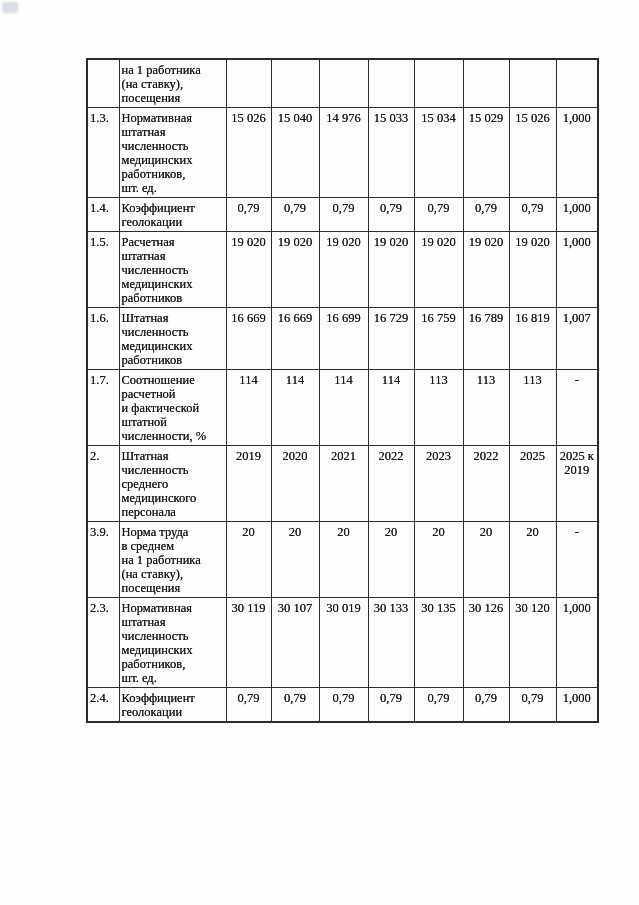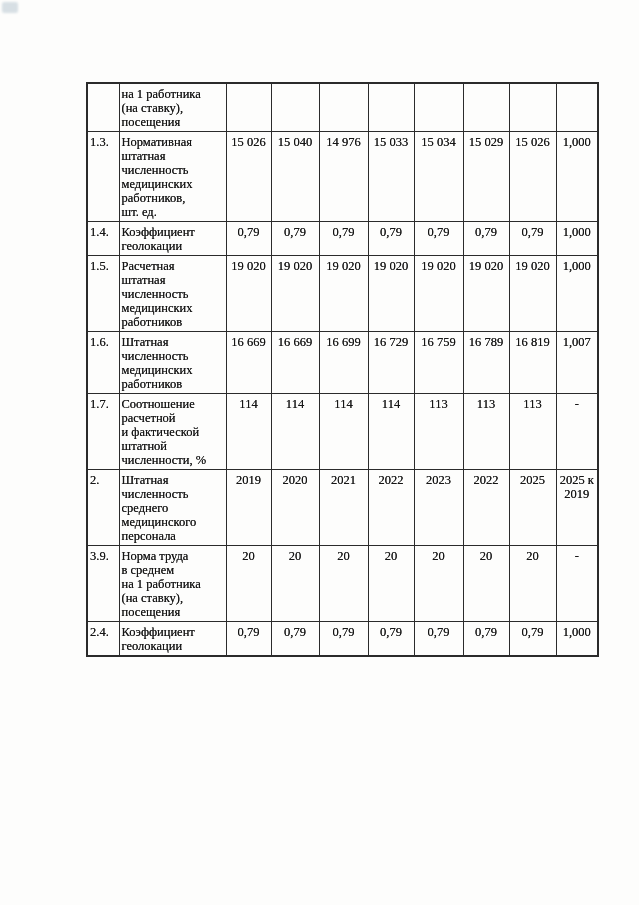--- a/index.html
+++ b/index.html
@@ -35,21 +35,20 @@
     position: absolute;
     left: 86px;
     top: 58px;
     width: 511px;
     border-collapse: collapse;
     table-layout: fixed;
     font-size: 12.5px;
     line-height: 14px;
     
     text-shadow: 0 0 0.45px rgba(20,20,20,0.85);
-    margin-top: 24px;
   }
   table.doc-table td {
     border: 1px solid #2b2b2b;
     vertical-align: top;
     padding: 3px 2px 2px 2px;
     overflow: hidden;
   }
   table.doc-table {
     border: 2px solid #2b2b2b;
   }
@@ -207,20 +206,37 @@
       <td class="c-val">20</td>
       <td class="c-val">20</td>
       <td class="c-val">20</td>
       <td class="c-val">20</td>
       <td class="c-val">20</td>
       <td class="c-val">20</td>
       <td class="c-val">20</td>
       <td class="c-val">-</td>
     </tr>
         <tr>
+      <td class="c-num">2.3.</td>
+      <td class="c-name">Нормативная
+штатная
+численность
+медицинских
+работников,
+шт. ед.</td>
+      <td class="c-val">30 119</td>
+      <td class="c-val">30 107</td>
+      <td class="c-val">30 019</td>
+      <td class="c-val">30 133</td>
+      <td class="c-val">30 135</td>
+      <td class="c-val">30 126</td>
+      <td class="c-val">30 120</td>
+      <td class="c-val">1,000</td>
+    </tr>
+        <tr>
       <td class="c-num">2.4.</td>
       <td class="c-name">Коэффициент
 геолокации</td>
       <td class="c-val">0,79</td>
       <td class="c-val">0,79</td>
       <td class="c-val">0,79</td>
       <td class="c-val">0,79</td>
       <td class="c-val">0,79</td>
       <td class="c-val">0,79</td>
       <td class="c-val">0,79</td>

